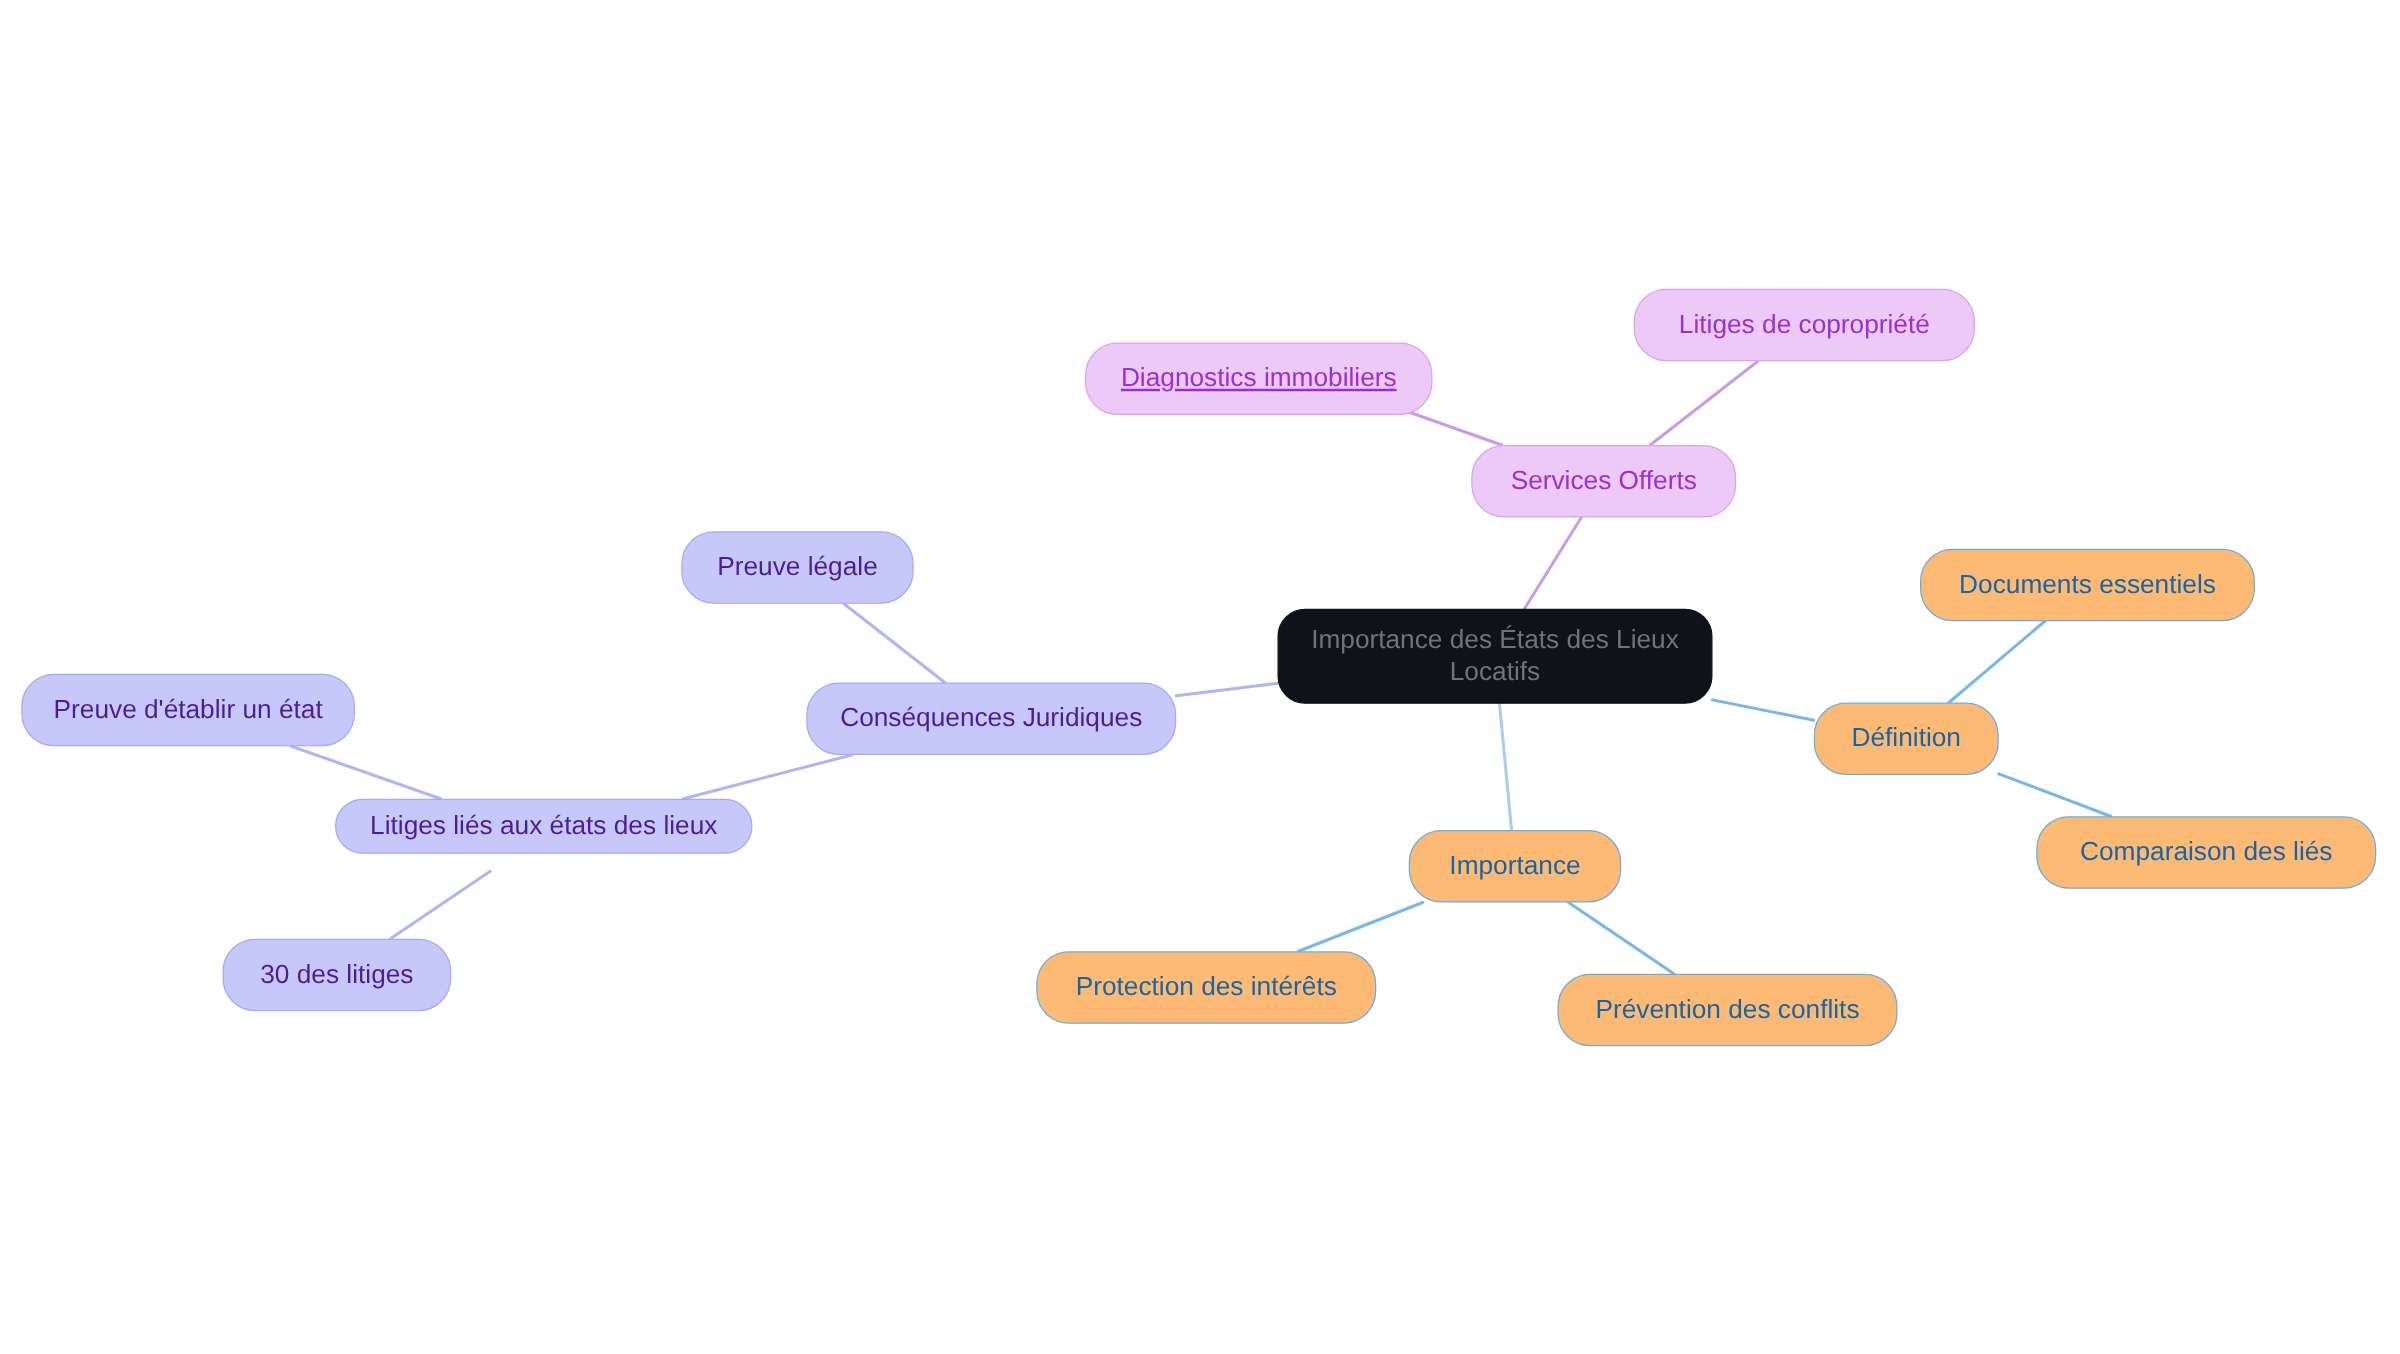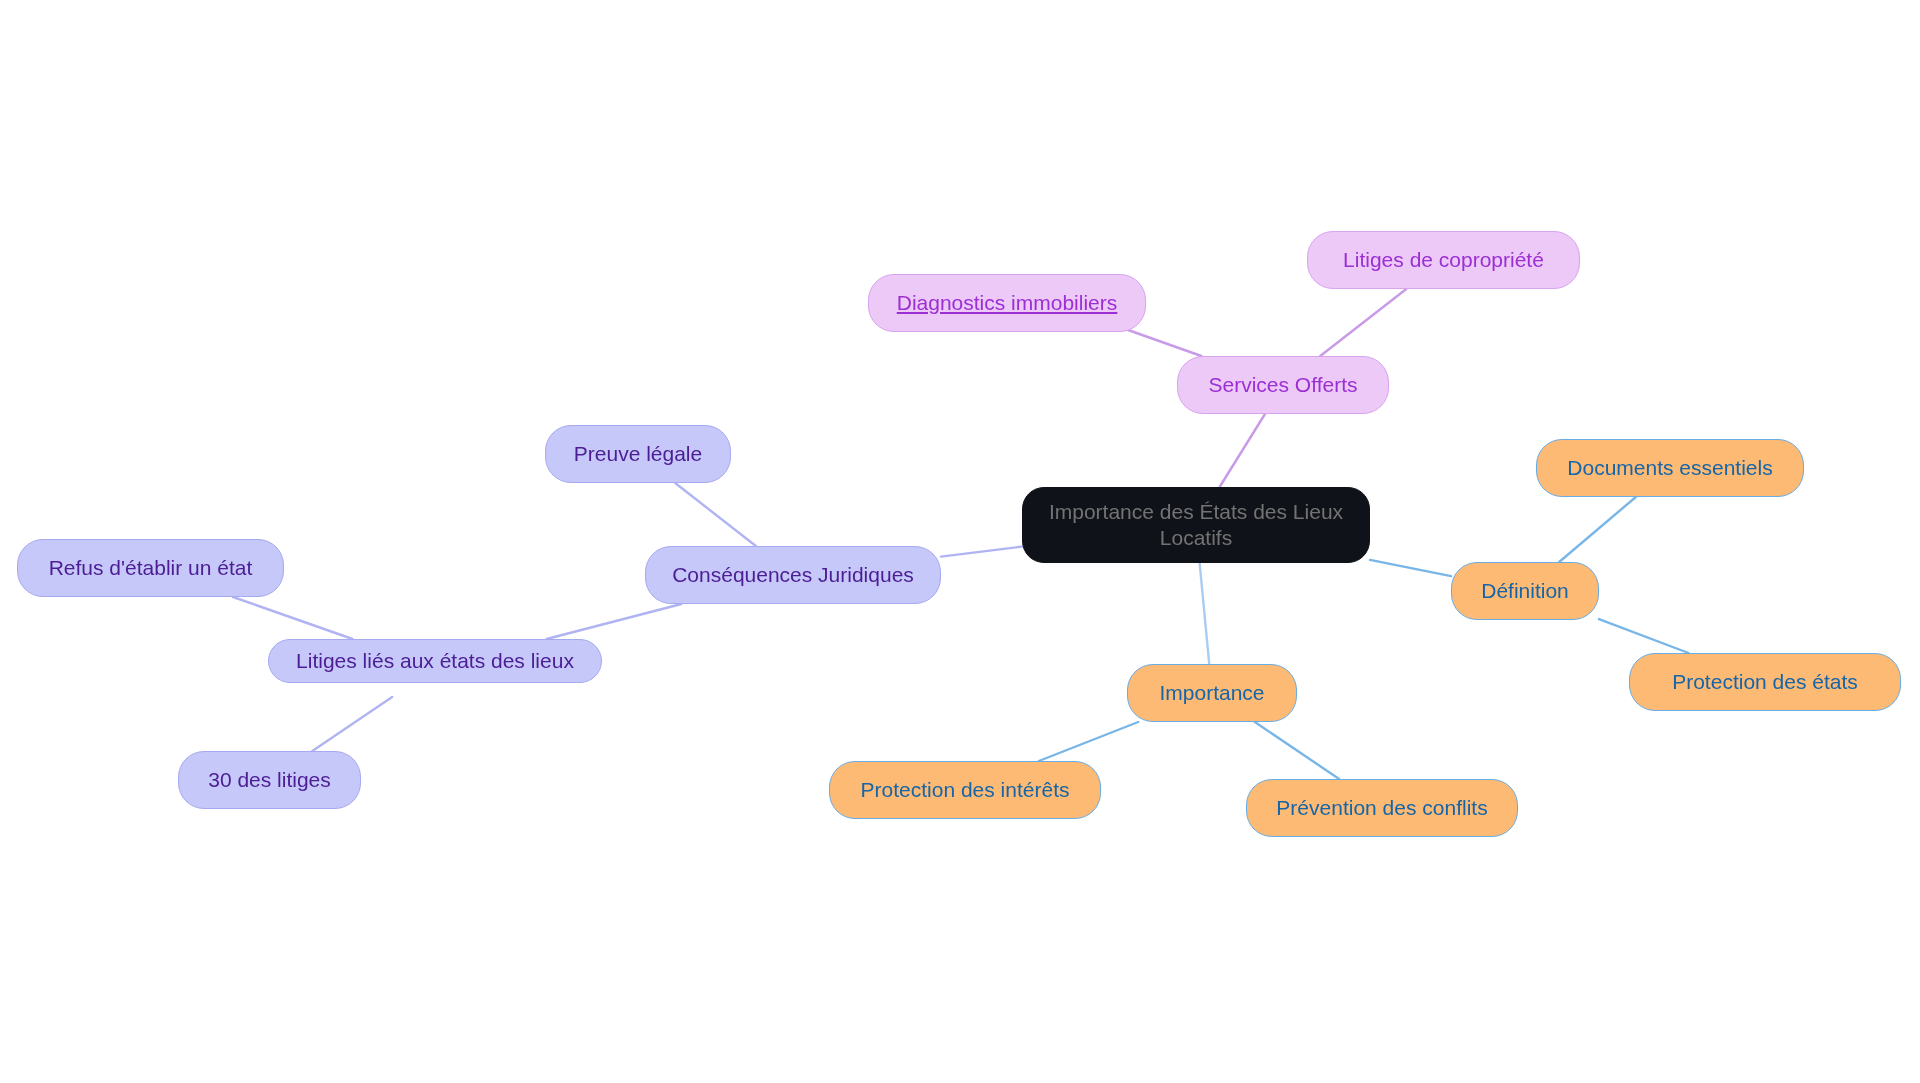--- a/index.html
+++ b/index.html
@@ -103,40 +103,40 @@
       <div class="node purple" style="left: 1307px; top: 231px; width: 273px; height: 58px;">
         <span>Litiges de copropriété</span>
       </div>
       <div class="node blue" style="left: 1451px; top: 562px; width: 148px; height: 58px;">
         <span>Définition</span>
       </div>
       <div class="node blue" style="left: 1536px; top: 439px; width: 268px; height: 58px;">
         <span>Documents essentiels</span>
       </div>
       <div class="node blue" style="left: 1629px; top: 653px; width: 272px; height: 58px;">
-        <span>Protection des états</span>
+        <span>Comparaison des liés</span>
       </div>
       <div class="node blue" style="left: 1127px; top: 664px; width: 170px; height: 58px;">
         <span>Importance</span>
       </div>
       <div class="node blue" style="left: 829px; top: 761px; width: 272px; height: 58px;">
         <span>Protection des intérêts</span>
       </div>
       <div class="node blue" style="left: 1246px; top: 779px; width: 272px; height: 58px;">
         <span>Prévention des conflits</span>
       </div>
       <div class="node violet" style="left: 645px; top: 546px; width: 296px; height: 58px;">
         <span>Conséquences Juridiques</span>
       </div>
       <div class="node violet" style="left: 545px; top: 425px; width: 186px; height: 58px;">
         <span>Preuve légale</span>
       </div>
       <div class="node violet" style="left: 268px; top: 639px; width: 334px; height: 44px;">
         <span>Litiges liés aux états des lieux</span>
       </div>
       <div class="node violet" style="left: 17px; top: 539px; width: 267px; height: 58px;">
-        <span>Refus d'établir un état</span>
+        <span>Preuve d'établir un état</span>
       </div>
       <div class="node violet" style="left: 178px; top: 751px; width: 183px; height: 58px;">
         <span>30 des litiges</span>
       </div>
     </div>
 </div>
 
 </body></html>

